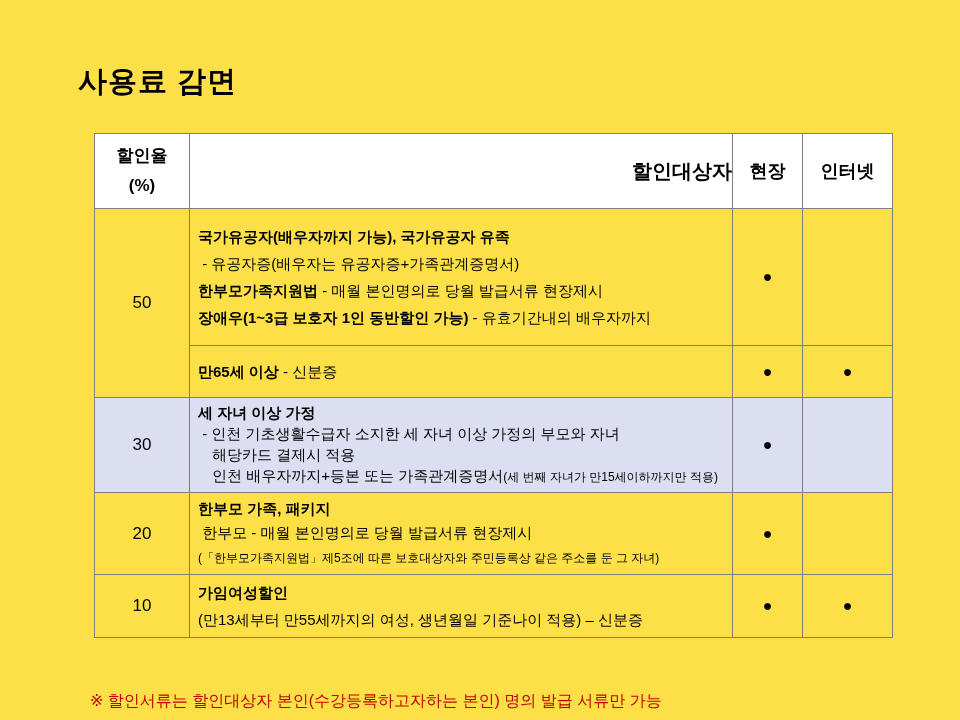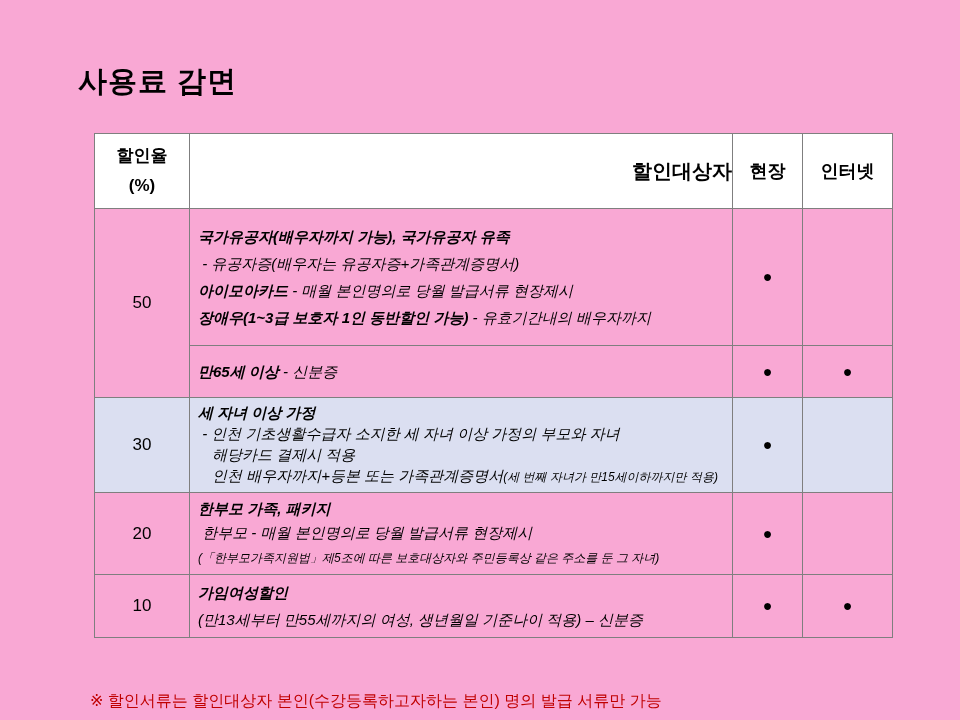--- a/index.html
+++ b/index.html
@@ -4,21 +4,21 @@
 <style>
   * { margin: 0; padding: 0; box-sizing: border-box; }
   html, body { width: 960px; height: 720px; }
   body {
     font-family: "Liberation Sans", "DejaVu Sans", sans-serif;
     background: #ffffff;
     color: #000000;
     position: relative;
     overflow: hidden;
   }
-  .slide { position: absolute; inset: 0; background: #f9a8d4; }
+  .slide { position: absolute; inset: 0; background: #fde047; }
 
   .title {
     position: absolute;
     left: 78px;
     top: 62px;
     font-size: 29px;
     font-weight: bold;
     letter-spacing: 1px;
     color: #000000;
   }
@@ -59,21 +59,20 @@
     font-weight: normal;
     text-align: center;
   }
   td.body {
     padding: 4px 6px 4px 8px;
     font-size: 15px;
   }
   .line {
     white-space: pre-wrap;
     line-height: 27px;
-    font-style: italic;
   }
   tr.r1b .line { line-height: 20px; }
   tr.r30 .line { line-height: 21px; }
   tr.r20 .line { line-height: 24px; }
   tr.r10 .line { line-height: 27px; }
   .b { font-weight: bold; }
   .small { font-size: 12px; }
   .indent { padding-left: 14px; }
 
   td.dot {
@@ -117,21 +116,21 @@
         <th class="h-target">할인대상자</th>
         <th class="h-onsite">현장</th>
         <th class="h-internet">인터넷</th>
       </tr>
 
       <tr class="r1a">
         <td class="rate" rowspan="2">50</td>
         <td class="body">
           <div class="line"><span class="b">국가유공자(배우자까지 가능), 국가유공자 유족</span></div>
           <div class="line"><span> - 유공자증(배우자는 유공자증+가족관계증명서)</span></div>
-          <div class="line"><span class="b">아이모아카드</span><span> - 매월 본인명의로 당월 발급서류 현장제시</span></div>
+          <div class="line"><span class="b">한부모가족지원법</span><span> - 매월 본인명의로 당월 발급서류 현장제시</span></div>
           <div class="line"><span class="b">장애우(1~3급 보호자 1인 동반할인 가능)</span><span> - 유효기간내의 배우자까지</span></div>
         </td>
         <td class="dot">●</td>
         <td class="dot"></td>
       </tr>
 
       <tr class="r1b">
         <td class="body">
           <div class="line"><span class="b">만65세 이상</span><span> - 신분증</span></div>
         </td>

